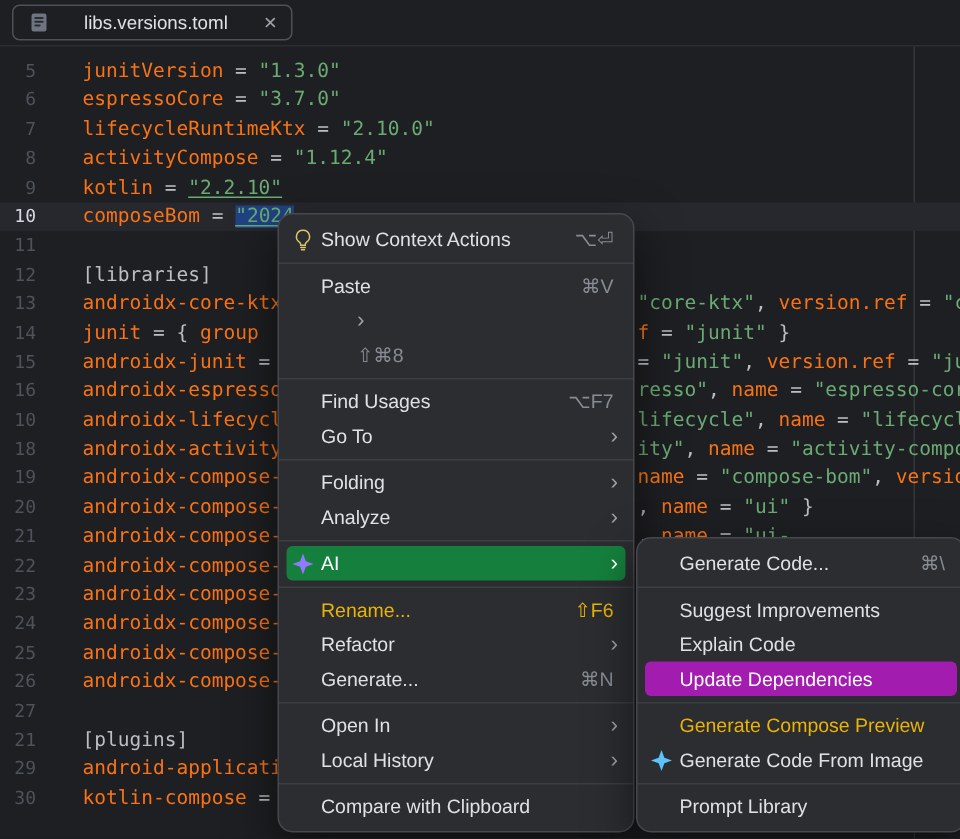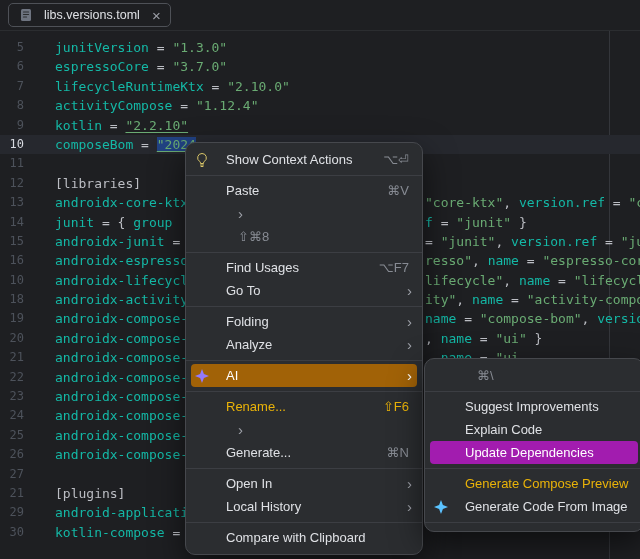--- a/index.html
+++ b/index.html
@@ -1,55 +1,55 @@
 <!DOCTYPE html>
 <html><head>
 <meta charset="utf-8">
 <style>
   html,body{margin:0;padding:0;background:#1e1f22;width:640px;height:559px;overflow:hidden;
     font-family:"Liberation Sans",sans-serif;-webkit-font-smoothing:antialiased;}
   .stage{position:relative;width:640px;height:559px;background:#1e1f22;overflow:hidden;}
 
   
   .tabbar{height:30px;display:flex;align-items:center;padding-left:8px;border-bottom:1px solid #2b2d30;}
-  .tab{display:flex;align-items:center;gap:10px;height:22px;padding:0 9px;border:1px solid #4e5157;
+  .tab{display:flex;align-items:center;gap:22px;height:22px;padding:0 9px;border:1px solid #4e5157;
     border-radius:5px;color:#dfe1e5;font-size:12.5px;}
   .tab-icon{display:flex;width:16px;height:16px;}
   .tab-close{color:#9da0a8;font-size:15px;line-height:1;margin-left:2px;cursor:pointer;}
 
   
   .editor{position:absolute;top:31px;left:0;right:0;bottom:0;}
   .lines{padding-top:7px;}
   .row{position:relative;height:19.4px;line-height:19.4px;
     font-family:"DejaVu Sans Mono","Liberation Mono",monospace;font-size:13px;}
   .row.caret{background:#26282e;}
   .num{position:absolute;left:0;width:24px;text-align:right;color:#4d525b;font-size:12px;}
   .row.caret .num{color:#d7dae0;}
   .cl{position:absolute;left:55px;white-space:pre;}
   .cr{position:absolute;left:425px;white-space:pre;}
-  .key{color:#14b8a6;}
+  .key{color:#f97316;}
   .p{color:#bcbec4;}
   .str{color:#6aab73;}
   .u{text-decoration:underline;text-underline-offset:2px;}
   .sel{background:#214283;}
   .margin-guide{position:absolute;left:609px;top:0;bottom:0;width:1px;background:#34363b;}
 
   
   .menu{position:absolute;background:#2b2d30;border:1px solid #46484d;border-radius:10px;
     padding:5px 0;box-shadow:0 12px 32px rgba(0,0,0,.55);font-size:13px;color:#dfe1e5;}
   #context-menu{left:185px;top:142px;width:236px;z-index:10;}
   #ai-submenu{left:424px;top:358px;width:218px;z-index:11;}
   .mi{height:23px;display:flex;align-items:center;margin:0 5px;padding:0 8px 0 23px;
     border-radius:4px;position:relative;cursor:default;white-space:nowrap;}
   .mi .mic{position:absolute;left:3px;top:50%;transform:translateY(-50%);width:16px;height:16px;display:flex;}
-  .mi .label{flex:1;overflow:hidden;margin-left:12px;}
+  .mi .label{flex:1;overflow:hidden;}
   .mi .shortcut{color:#878b93;margin-left:24px;}
   .mi .arrow{color:#9da0a8;margin-left:24px;margin-right:-3px;font-size:15px;line-height:1;}
   .mi.disabled .label,.mi.disabled .shortcut{color:#eab308;}
-  #context-menu .mi.selected{background:#a16207;color:#fff;}
+  #context-menu .mi.selected{background:#15803d;color:#fff;}
   #ai-submenu .mi.selected{background:#a21caf;color:#fff;}
   .mi.selected .arrow{color:#fff;}
   .msep{height:1px;background:#3c3e43;margin:3.5px 0;}
 </style>
 </head>
 <body>
 
 <div class="stage">
 
   <div class="tabbar">
@@ -238,20 +238,21 @@
         </span>
         <span class="label">AI</span>
         <span class="arrow">›</span>
       </div>
       <div class="msep"></div>
       <div class="mi disabled">
         <span class="label">Rename...</span>
         <span class="shortcut">⇧F6</span>
       </div>
       <div class="mi">
+        <span class="label">Refactor</span>
         <span class="arrow">›</span>
       </div>
       <div class="mi">
         <span class="label">Generate...</span>
         <span class="shortcut">⌘N</span>
       </div>
       <div class="msep"></div>
       <div class="mi">
         <span class="label">Open In</span>
         <span class="arrow">›</span>
@@ -260,20 +261,21 @@
         <span class="label">Local History</span>
         <span class="arrow">›</span>
       </div>
       <div class="msep"></div>
       <div class="mi">
         <span class="label">Compare with Clipboard</span>
       </div>
     </div>
   <div class="menu" id="ai-submenu">
       <div class="mi">
+        <span class="label">Generate Code...</span>
         <span class="shortcut">⌘\</span>
       </div>
       <div class="msep"></div>
       <div class="mi">
         <span class="label">Suggest Improvements</span>
       </div>
       <div class="mi">
         <span class="label">Explain Code</span>
       </div>
       <div class="mi selected">
@@ -292,15 +294,18 @@
                 <stop offset=".5" stop-color="#8f7bff"></stop>
                 <stop offset="1" stop-color="#ff59e6"></stop>
               </linearGradient>
             </defs>
             <path d="M8 1l1.9 5.1L15 8l-5.1 1.9L8 15 6.1 9.9 1 8l5.1-1.9z" fill="url(#g2)"></path>
           </svg>
         </span>
         <span class="label">Generate Code From Image</span>
       </div>
       <div class="msep"></div>
+      <div class="mi">
+        <span class="label">Prompt Library</span>
+      </div>
     </div>
 
 </div>
 
 </body></html>

